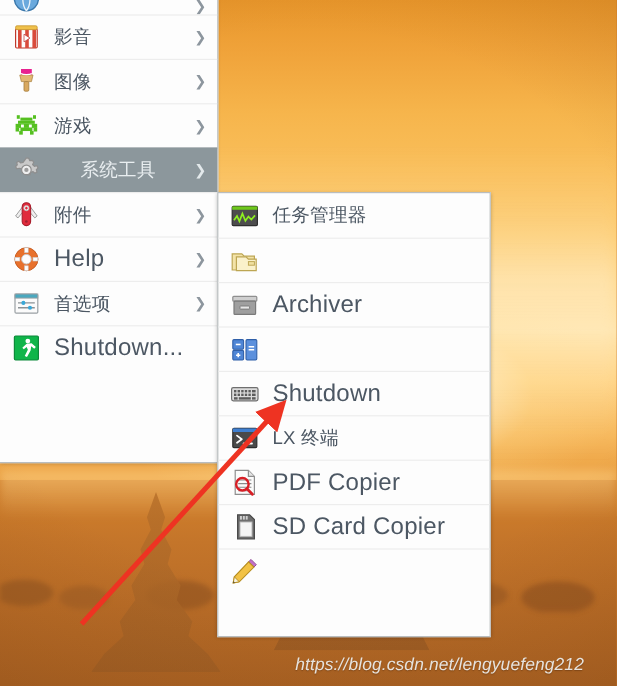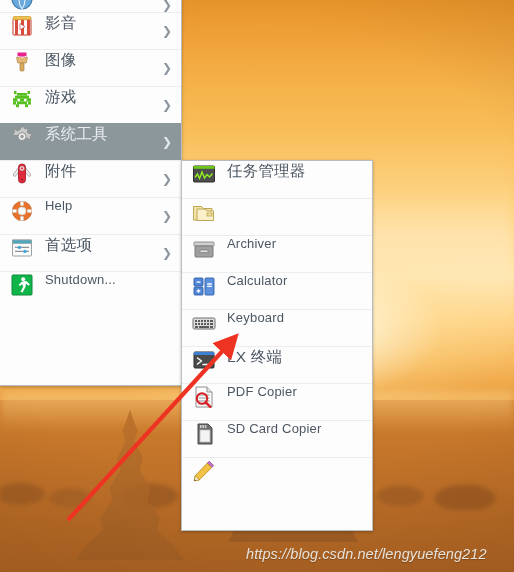--- a/index.html
+++ b/index.html
@@ -74,45 +74,45 @@
   }
 
   
   .menu{
     position:absolute;background:#fdfdfd;
     border:1px solid #b9bdbf;
     box-shadow:0 1px 3px rgba(0,0,0,.25);
     box-sizing:border-box;
   }
   #main-menu{left:0px;top:-2px;width:182px;height:388px;border-left:none;border-top:none;}
-  #sub-menu{left:181px;top:160px;width:192px;height:371px;}
+  #sub-menu{left:181px;top:160px;width:228px;height:371px;}
 
   .mrow{
-    position:relative;display:flex;align-items:flex-start;
+    position:relative;display:flex;align-items:center;
     height:37px;box-sizing:border-box;padding-left:9px;
     cursor:default;
   }
   .mrow + .mrow{border-top:1px solid #ededed;}
   .mrow .ico{
     width:26px;height:26px;flex:0 0 26px;margin-right:10px;
     position:relative;display:block;
   }
   .mrow .lbl{
-    font-size:13px;color:#4c5763;white-space:nowrap;
+    font-size:20px;color:#4c5763;white-space:nowrap;
     letter-spacing:.2px;
   }
   .mrow .lbl.cjk{font-size:15.5px;}
   .mrow .arr{
     position:absolute;right:9px;top:50%;transform:translateY(-50%);
     font-size:12px;color:#8d969e;font-weight:bold;line-height:1;
   }
   .mrow.sel{background:#8c979c;}
   .mrow.sel .lbl{color:#e9eef0;}
   .mrow.sel .arr{color:#e3e9eb;}
-  .mrow.sel{border-top-color:#8c979c;}
+  .mrow.sel{border-top-color:#8c979c;gap:22px;}
   .mrow.clip-top{height:14px;overflow:hidden;align-items:flex-end;}
 
   
   .ico svg{display:block;width:26px;height:26px;}
 
   
   #annot{position:absolute;left:0;top:0;width:514px;height:572px;pointer-events:none;}
 
   
   #watermark{
@@ -301,21 +301,20 @@
         <span class="ico">
           <svg viewBox="0 0 26 26" xmlns="http://www.w3.org/2000/svg">
             <rect x="3" y="5" width="9" height="8" rx="1" fill="#4f86d6" stroke="#2f5fa8" stroke-width=".9"></rect>
             <rect x="3" y="14" width="9" height="8" rx="1" fill="#4f86d6" stroke="#2f5fa8" stroke-width=".9"></rect>
             <rect x="14" y="5" width="9" height="17" rx="1" fill="#5b90dd" stroke="#2f5fa8" stroke-width=".9"></rect>
             <rect x="5.5" y="8.4" width="4" height="1.3" fill="#fff"></rect>
             <path d="M7.5 16.2v3.6M5.7 18h3.6" stroke="#fff" stroke-width="1.3"></path>
             <path d="M16.2 11h4.6M16.2 13.4h4.6" stroke="#fff" stroke-width="1.3"></path>
           </svg>
         </span>
-        <span class="lbl">Calculator</span>
       </div>
       <div class="mrow">
         <span class="ico">
           <svg viewBox="0 0 26 26" xmlns="http://www.w3.org/2000/svg">
             <rect x="2" y="8" width="22" height="11" rx="1.4" fill="#dcdcdc" stroke="#6f6f6f" stroke-width="1"></rect>
             <g fill="#5c5c5c">
               <rect x="4" y="10" width="2" height="2"></rect>
               <rect x="7" y="10" width="2" height="2"></rect>
               <rect x="10" y="10" width="2" height="2"></rect>
               <rect x="13" y="10" width="2" height="2"></rect>
@@ -326,21 +325,21 @@
               <rect x="10" y="13" width="2" height="2"></rect>
               <rect x="13" y="13" width="2" height="2"></rect>
               <rect x="16" y="13" width="2" height="2"></rect>
               <rect x="19" y="13" width="3" height="2"></rect>
               <rect x="4" y="16" width="3" height="2"></rect>
               <rect x="8" y="16" width="10" height="2"></rect>
               <rect x="19" y="16" width="3" height="2"></rect>
             </g>
           </svg>
         </span>
-        <span class="lbl">Keyboard</span>
+        <span class="lbl">Shutdown</span>
       </div>
       <div class="mrow">
         <span class="ico">
           <svg viewBox="0 0 26 26" xmlns="http://www.w3.org/2000/svg">
             <rect x="3" y="5" width="20" height="16" rx="1" fill="#4a4a4a" stroke="#2d2d2d" stroke-width="1"></rect>
             <rect x="3" y="5" width="20" height="3" fill="#3f7fd0"></rect>
             <path d="M6.5 11l4 3-4 3" fill="none" stroke="#fff" stroke-width="1.5" stroke-linecap="round" stroke-linejoin="round"></path>
             <path d="M12 17.6h7" stroke="#fff" stroke-width="1.5" stroke-linecap="round"></path>
           </svg>
         </span>

